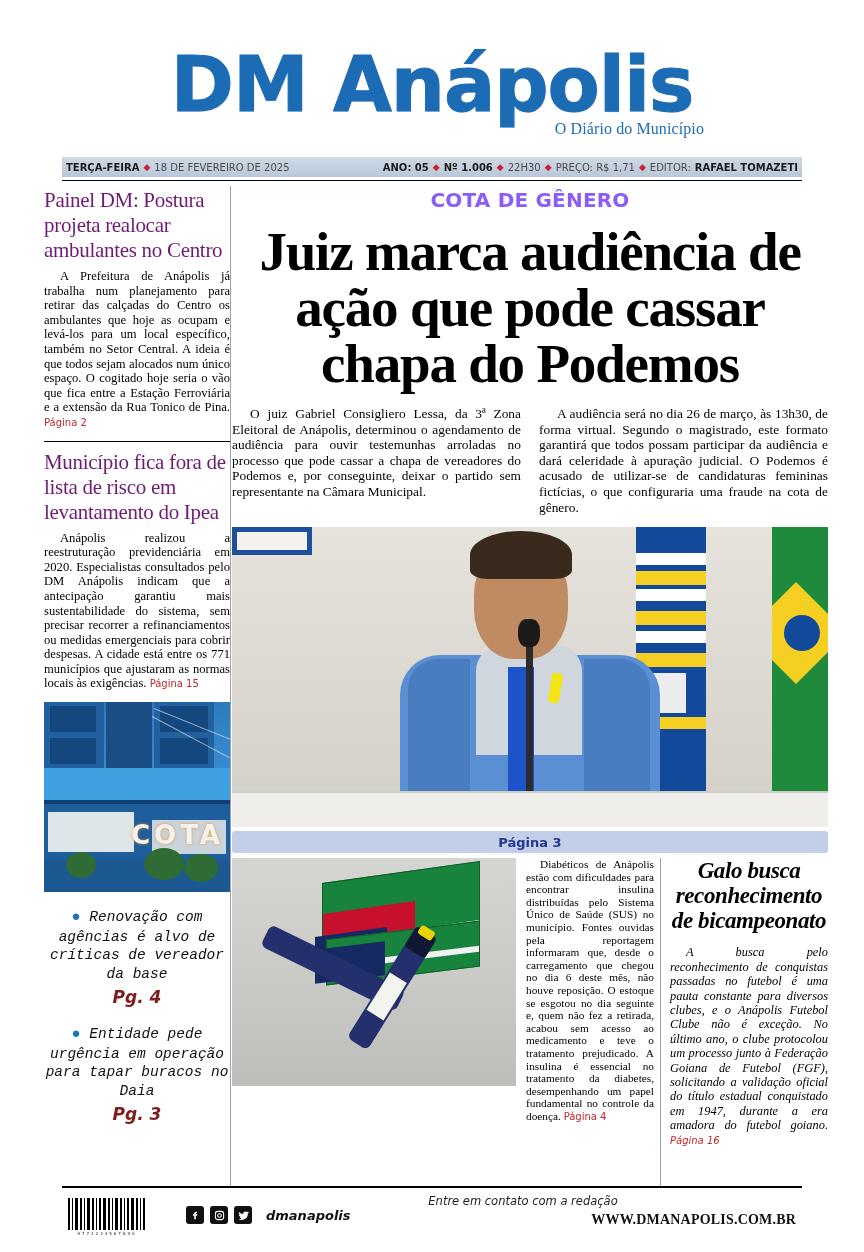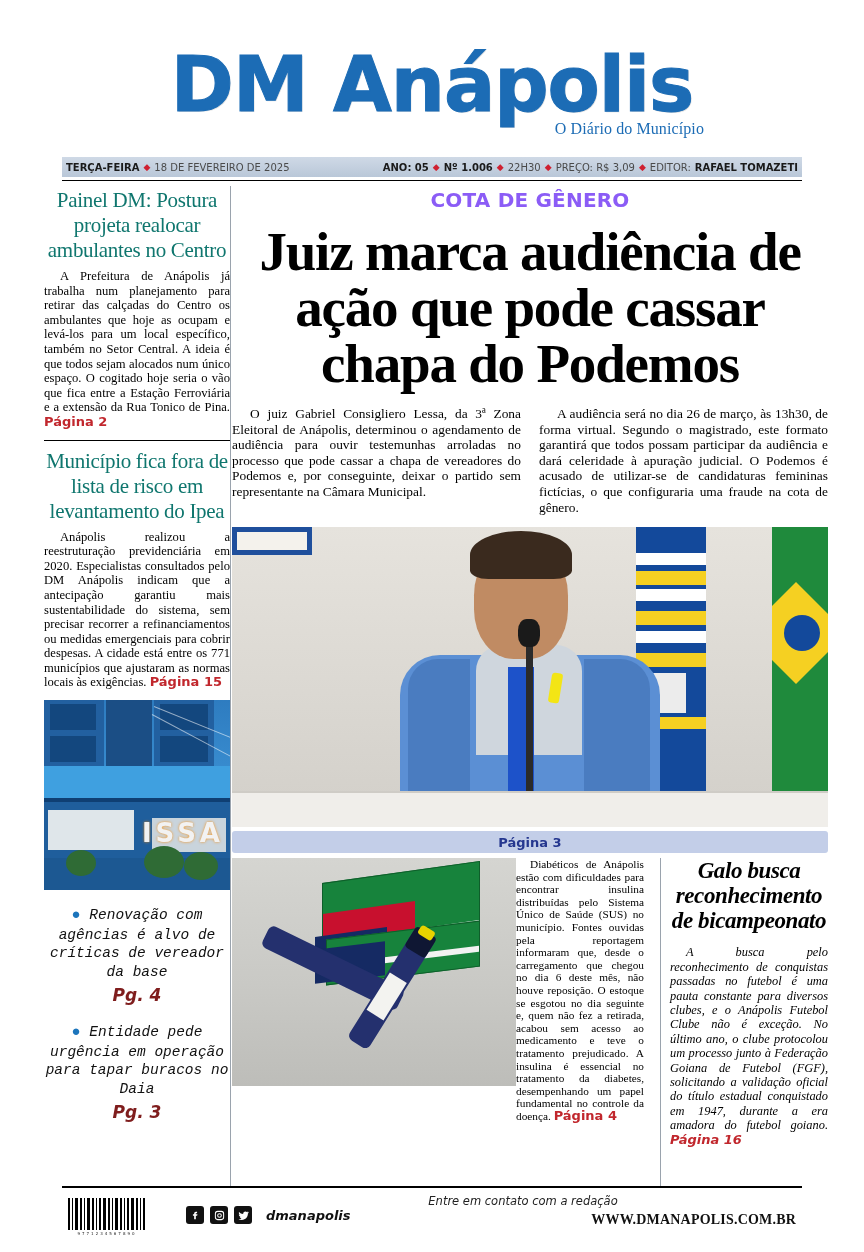--- a/index.html
+++ b/index.html
@@ -55,35 +55,35 @@
 
   .hr-black{position:absolute;background:#000;}
 
   
   .sidebar{
     position:absolute;left:44px;top:188px;width:186px;
   }
   .side-head{
     font-family:"Liberation Serif", serif;
     font-size:21px;line-height:25px;
-    text-align:center;font-weight:normal;
-    color:#0f766e;margin:0 0 6px 0;
+    font-weight:normal;
+    color:#701a75;margin:0 0 6px 0;
     letter-spacing:-.3px;
   }
   .side-body{
     font-family:"Liberation Serif", serif;
     font-size:12.6px;line-height:14.6px;
     text-align:justify;text-justify:inter-word;
     color:#000;margin:0;
     text-indent:16px;
     hyphens:auto;
   }
   .pagetag{
     font-family:"DejaVu Sans", sans-serif;
-    font-weight:bold;font-size:13px;color:#c1272d;
+    font-weight:normal;font-size:10px;color:#c1272d;
     white-space:nowrap;
   }
   .rule-sep{
     border:0;border-top:1px solid #000;margin:10px 0 8px 0;
   }
   .side-photo{
     width:186px;height:190px;margin-top:10px;
     position:relative;overflow:hidden;background:#2f7fc4;
   }
   .side-photo .sky{position:absolute;inset:0;background:linear-gradient(to bottom,#2e7cc0 0%,#3a8fd2 45%,#1f5e9c 100%);}
@@ -185,21 +185,21 @@
   
   .bottom{position:absolute;left:232px;top:858px;width:596px;display:flex;gap:14px;}
   .bot-left{width:424px;}
   .insulin-head{
     font-family:"DejaVu Sans", sans-serif;
     font-weight:bold;
     font-size:25px;line-height:29px;
     color:#1d3b5e;margin:0 0 8px 0;
     letter-spacing:-.4px;
   }
-  .insulin-row{display:flex;gap:0;}
+  .insulin-row{display:flex;gap:10px;}
   .insulin-photo{
     width:284px;height:228px;position:relative;overflow:hidden;background:#cfcfcb;
   }
   .ins-table{position:absolute;inset:0;background:linear-gradient(to bottom,#d5d5d1 0%,#c9c9c5 55%,#bdbdb9 100%);}
   .ins-box{position:absolute;background:#17833c;border:1px solid #0e5e2a;}
   .ins-box .redband{position:absolute;background:#c8102e;}
   .ins-box .whband{position:absolute;background:#f2f2f2;}
   .ins-box .navy{position:absolute;background:#152a63;}
   .pen{position:absolute;background:#24306e;border-radius:6px;}
   .pen .lbl{position:absolute;background:#f3f3f0;}
@@ -275,21 +275,21 @@
       <span class="diamond">◆</span>
       <span>18 DE FEVEREIRO DE 2025</span>
     </div>
     <div class="seg">
       <span class="ib-strong">ANO: 05</span>
       <span class="diamond">◆</span>
       <span class="ib-strong">Nº 1.006</span>
       <span class="diamond">◆</span>
       <span>22H30</span>
       <span class="diamond">◆</span>
-      <span>PREÇO: R$ 3,09</span>
+      <span>PREÇO: R$ 1,71</span>
       <span class="diamond">◆</span>
       <span>EDITOR:</span>
       <span class="ib-strong">RAFAEL TOMAZETI</span>
     </div>
   </div>
   <div class="hr-black" style="left:62px;top:180px;width:740px;height:1px;"></div>
 
   <div class="vdiv" style="left:230px;top:186px;height:1000px;"></div>
   <div class="vdiv" style="left:660px;top:858px;height:328px;"></div>
 
@@ -314,21 +314,21 @@
       <div class="bld-col" style="left:110px;top:0;width:60px;height:68px;"></div>
       <div class="bld-win" style="left:6px;top:4px;width:46px;height:26px;"></div>
       <div class="bld-win" style="left:6px;top:36px;width:46px;height:26px;"></div>
       <div class="bld-win" style="left:116px;top:4px;width:48px;height:26px;"></div>
       <div class="bld-win" style="left:116px;top:36px;width:48px;height:26px;"></div>
       <div class="band" style="top:66px;height:32px;background:#3fa0e0;"></div>
       <div class="band" style="top:98px;height:4px;background:#0f3f73;"></div>
       <div class="band" style="top:102px;height:56px;background:#1f5e9c;"></div>
       <div class="shop" style="left:4px;top:110px;width:86px;height:40px;"></div>
       <div class="shop" style="left:108px;top:118px;width:74px;height:34px;background:#c9d4dc;"></div>
-      <div class="issa-text">ISSA</div>
+      <div class="issa-text">COTA</div>
       <div class="wire" style="left:110px;top:6px;width:92px;transform:rotate(22deg);"></div>
       <div class="wire" style="left:108px;top:14px;width:96px;transform:rotate(28deg);"></div>
       <div class="ground"></div>
       <div class="foliage" style="left:22px;top:150px;width:30px;height:26px;"></div>
       <div class="foliage" style="left:100px;top:146px;width:40px;height:32px;"></div>
       <div class="foliage" style="left:140px;top:152px;width:34px;height:28px;"></div>
     </div>
 
     <div class="bullets">
       <p class="bullet-item"><span class="dot">●</span> <span>Renovação com agências é alvo de críticas de vereador da base</span></p>

